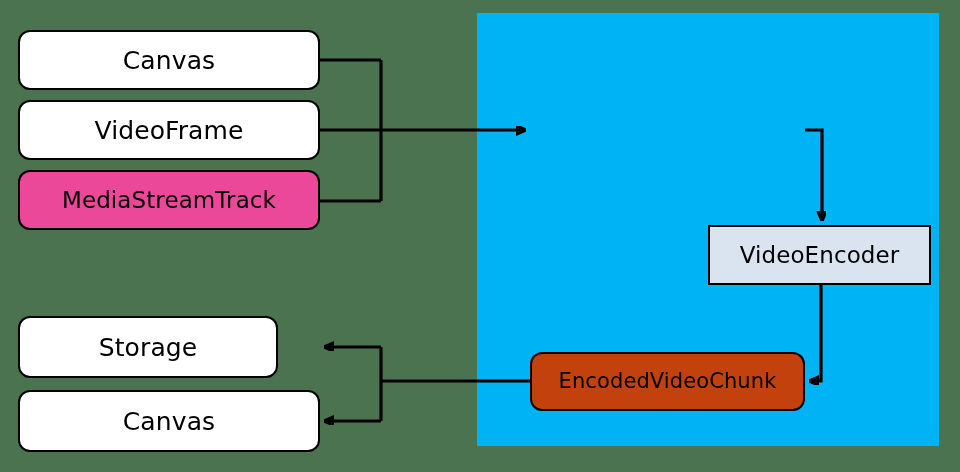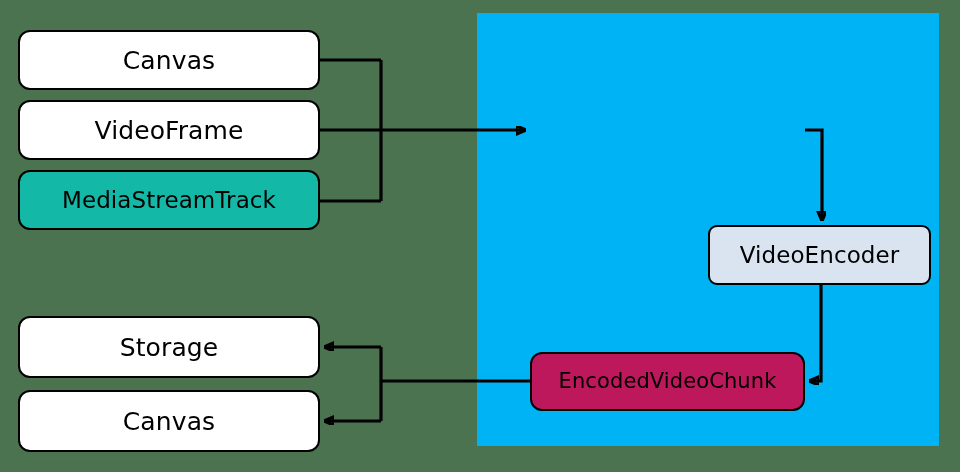--- a/index.html
+++ b/index.html
@@ -26,21 +26,21 @@
     position: absolute;
     box-sizing: border-box;
     display: flex;
     align-items: center;
     justify-content: center;
     background: #ffffff;
     border: 2px solid #000000;
     color: #000000;
   }
   .node.rounded { border-radius: 12px; }
-  .node.sharp  { border-radius: 9px; }
+  .node.sharp  { border-radius: 0; }
   .node-label {
     display: block;
     line-height: 1;
     white-space: nowrap;
     letter-spacing: 0.1px;
   }
   .t-xl  { font-size: 25px; }
   .t-lg  { font-size: 23px; }
   .t-md  { font-size: 21px; }
   svg.edges {
@@ -96,34 +96,34 @@
   </svg>
 
   <div class="node rounded" style="left:18px; top:30px; width:302px; height:60px; background:#ffffff;">
     <span class="node-label t-xl">Canvas</span>
   </div>
 
   <div class="node rounded" style="left:18px; top:100px; width:302px; height:60px; background:#ffffff;">
     <span class="node-label t-xl">VideoFrame</span>
   </div>
 
-  <div class="node rounded" style="left:18px; top:170px; width:302px; height:60px; background:#14b8a6;">
+  <div class="node rounded" style="left:18px; top:170px; width:302px; height:60px; background:#ec4899;">
     <span class="node-label t-lg">MediaStreamTrack</span>
   </div>
 
-  <div class="node rounded" style="left:18px; top:316px; width:302px; height:62px; background:#ffffff;">
+  <div class="node rounded" style="left:18px; top:316px; width:260px; height:62px; background:#ffffff;">
     <span class="node-label t-xl">Storage</span>
   </div>
 
   <div class="node rounded" style="left:18px; top:390px; width:302px; height:62px; background:#ffffff;">
     <span class="node-label t-xl">Canvas</span>
   </div>
 
 
   <div class="node sharp" style="left:708px; top:225px; width:223px; height:60px; background:#dae3f0;">
     <span class="node-label t-lg">VideoEncoder</span>
   </div>
 
-  <div class="node rounded" style="left:530px; top:352px; width:275px; height:59px; background:#be185d;">
+  <div class="node rounded" style="left:530px; top:352px; width:275px; height:59px; background:#c2410c;">
     <span class="node-label t-md">EncodedVideoChunk</span>
   </div>
 
 </div>
 
 </body></html>

